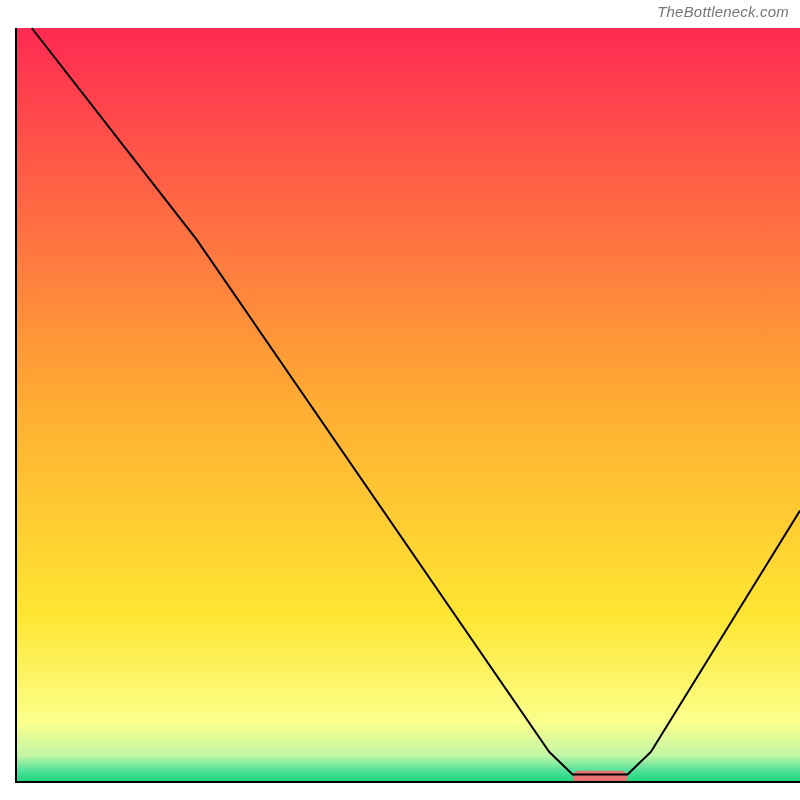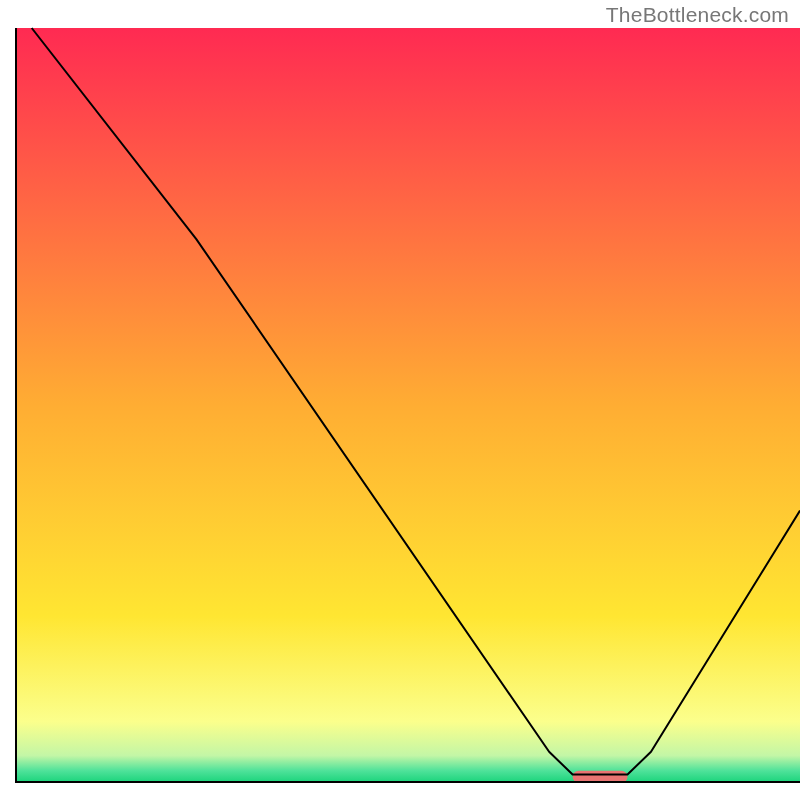--- a/index.html
+++ b/index.html
@@ -13,24 +13,25 @@
   #container {
     position: relative;
     width: 800px;
     height: 800px;
   }
   #watermark {
     position: absolute;
     top: 3px;
     right: 11px;
     color: #777;
-    font-size: 21px;
+    font-size: 15px;
     font-weight: 500;
     letter-spacing: 0.2px;
     z-index: 10;
+    font-style: italic;
   }
   svg { display: block; }
 </style>
 </head>
 <body>
 
 <div id="container">
   <div id="watermark">TheBottleneck.com</div>
   <svg id="chart-svg" width="800" height="800" viewBox="0 0 800 800">
     <defs>

